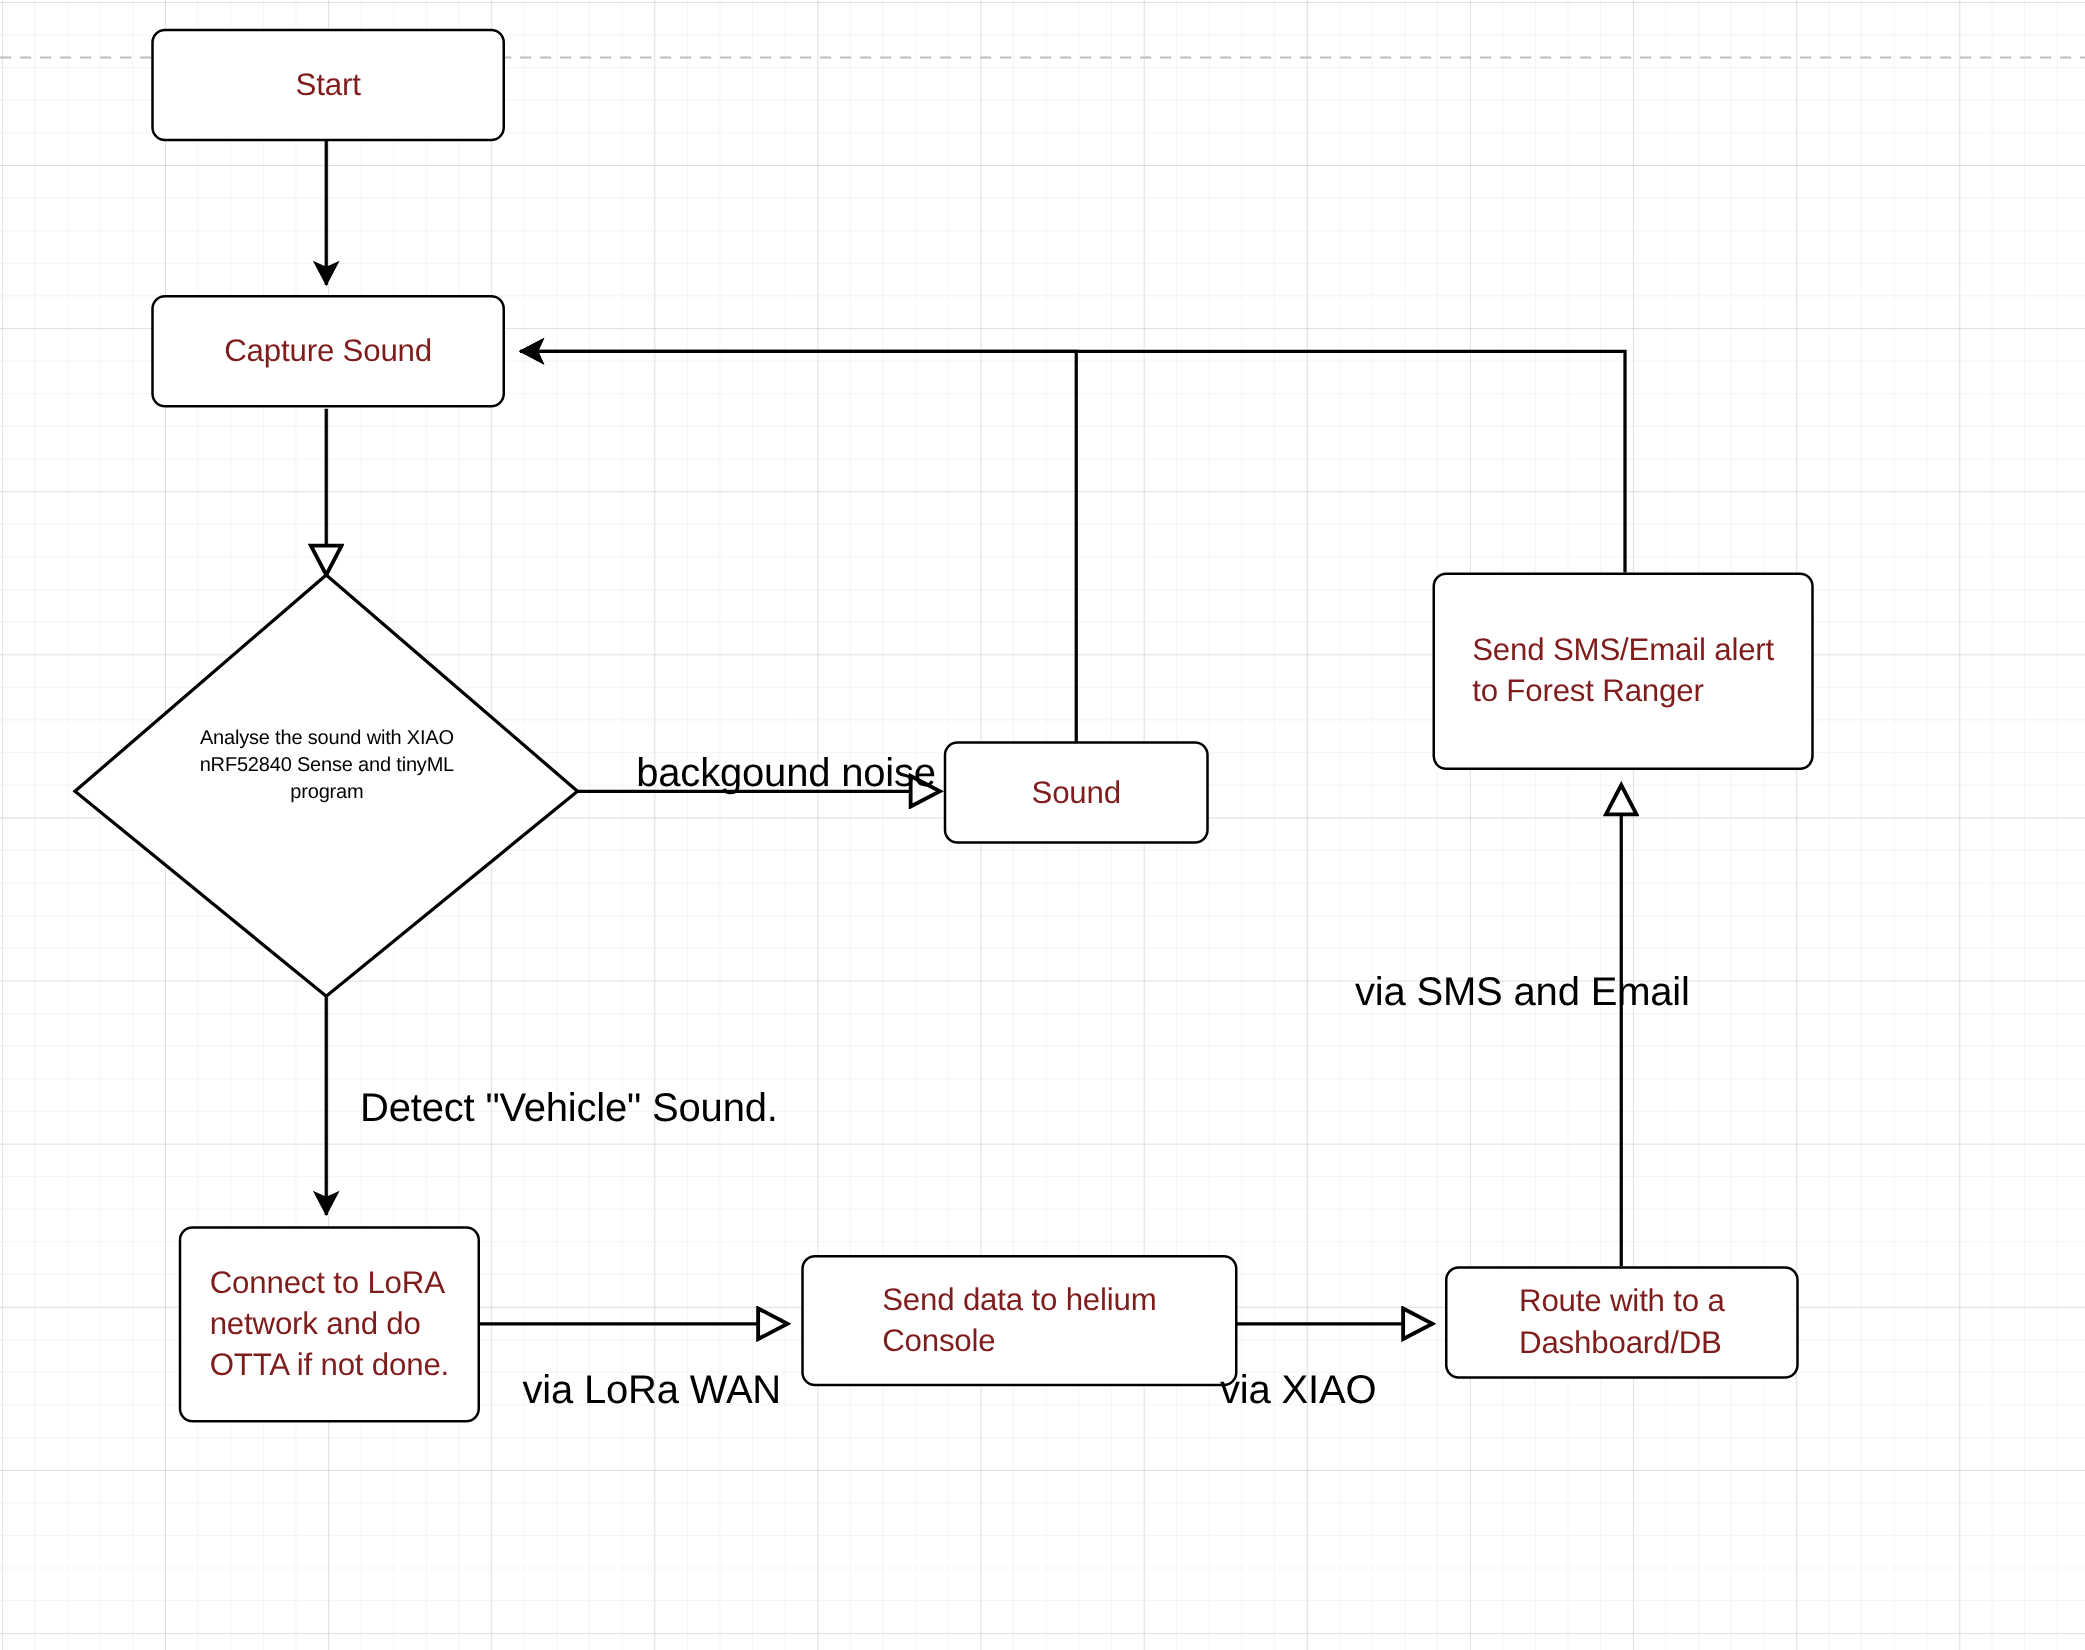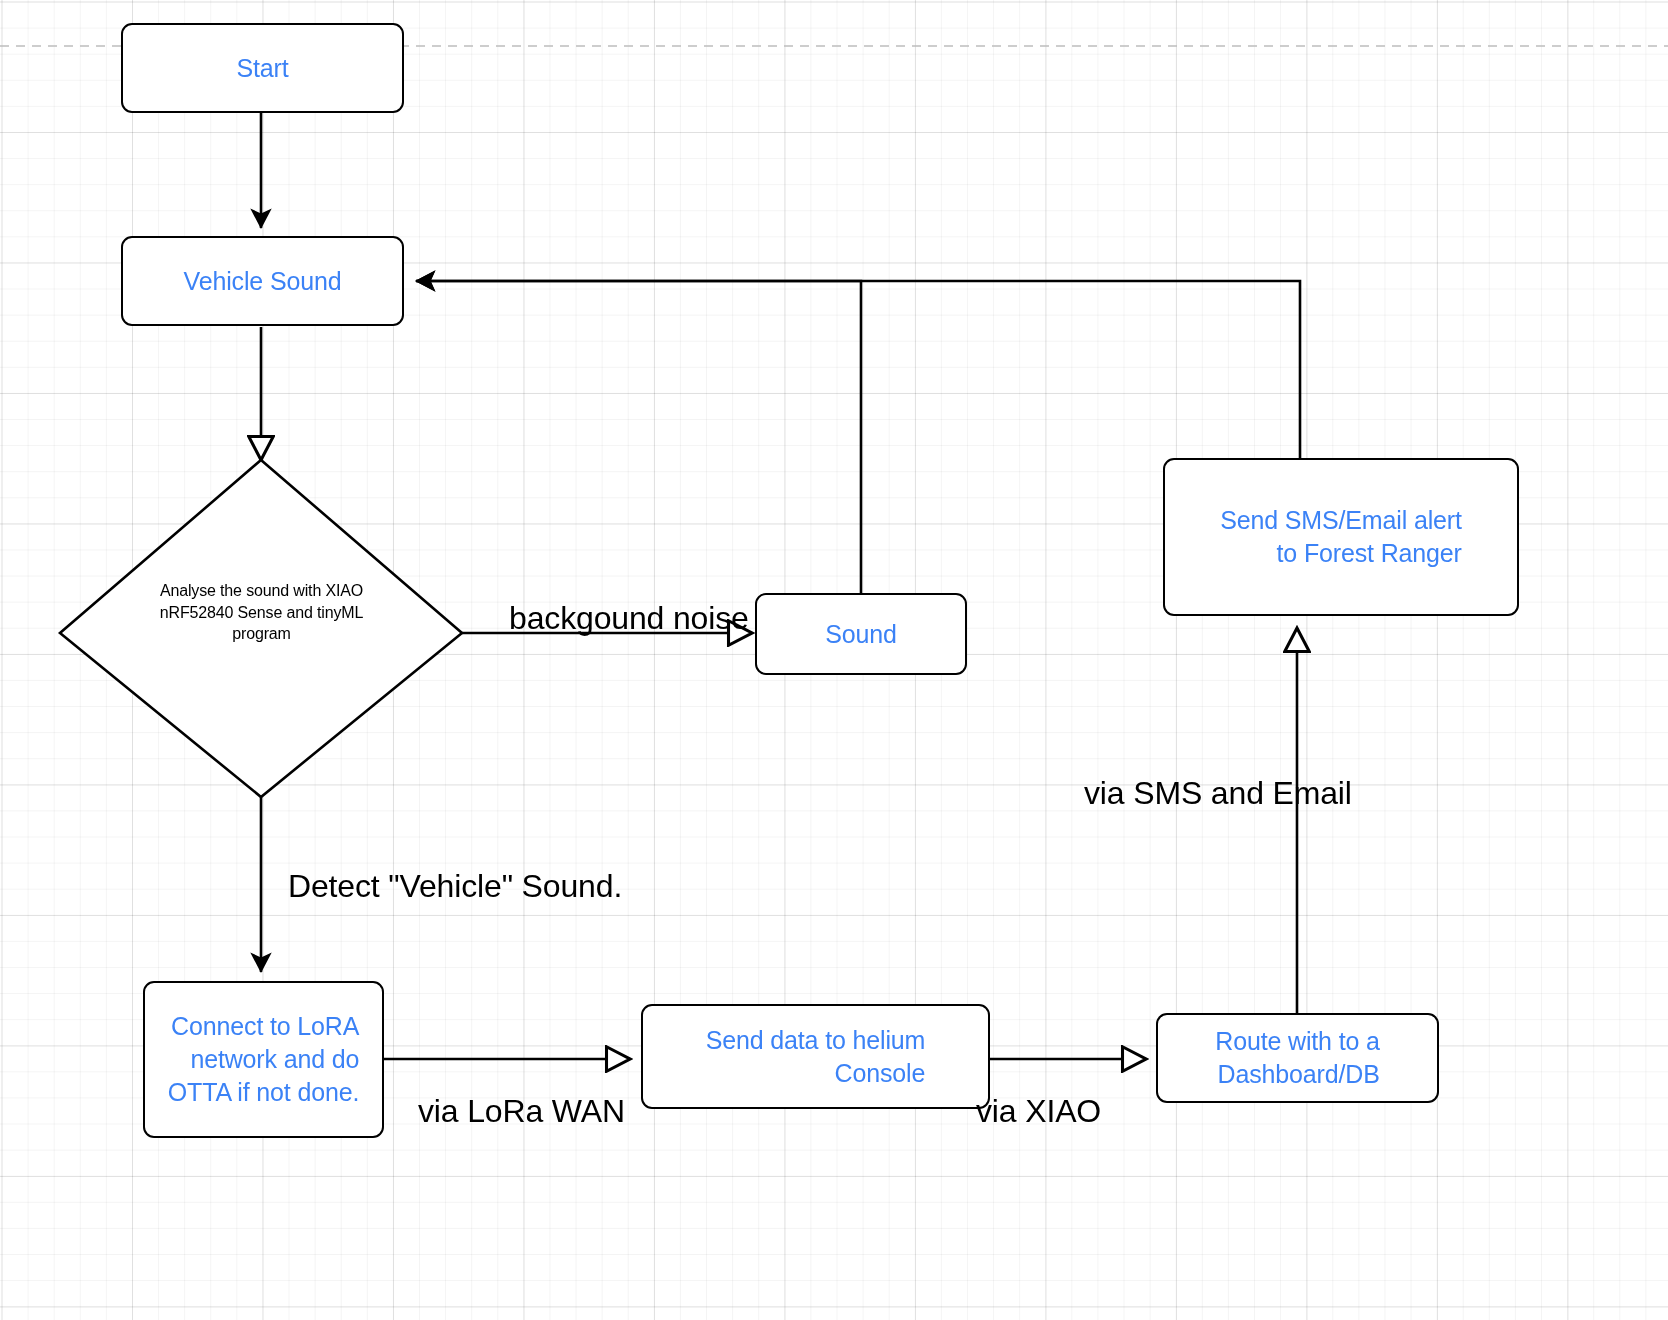--- a/index.html
+++ b/index.html
@@ -37,22 +37,22 @@
   }
   .node {
     position: absolute;
     box-sizing: border-box;
     background: #ffffff;
     border: 2.5px solid #000000;
     border-radius: 11px;
     display: flex;
     align-items: center;
     justify-content: center;
-    text-align: right;
-    color: #3b82f6;
+    text-align: left;
+    color: #7f1d1d;
     font-size: 25px;
     line-height: 1.32;
     letter-spacing: -0.15px;
     z-index: 3;
   }
   .node-label {
     display: block;
     white-space: pre-line;
     padding: 0 8px;
   }
@@ -116,32 +116,32 @@
     </g>
 
     <polygon points="261,460 462,633 261,797 60,633" fill="#ffffff" stroke="#000000" stroke-width="2.6" stroke-linejoin="miter"></polygon>
   </svg>
 
   <div class="node" style="left:121px; top:23px; width:283px; height:90px;">
     <span class="node-label">Start</span>
   </div>
 
   <div class="node" style="left:121px; top:236px; width:283px; height:90px;">
-    <span class="node-label">Vehicle Sound</span>
+    <span class="node-label">Capture Sound</span>
   </div>
 
   <div class="diamond-label" style="left:73px; top:580px; width:377px;">Analyse the sound with XIAO
 nRF52840 Sense and tinyML
 program</div>
 
   <div class="node" style="left:755px; top:593px; width:212px; height:82px;">
     <span class="node-label">Sound</span>
   </div>
 
-  <div class="node" style="left:1146px; top:458px; width:356px; height:158px;margin-left:17px;">
+  <div class="node" style="left:1146px; top:458px; width:305px; height:158px;">
     <span class="node-label">Send SMS/Email alert
 to Forest Ranger</span>
   </div>
 
   <div class="node" style="left:143px; top:981px; width:241px; height:157px;">
     <span class="node-label">Connect to LoRA
 network and do
 OTTA if not done.</span>
   </div>
 

